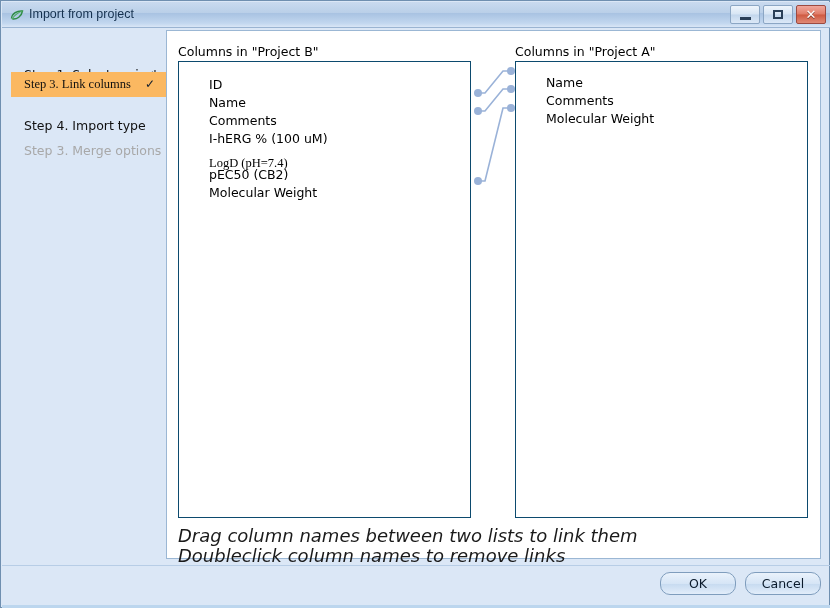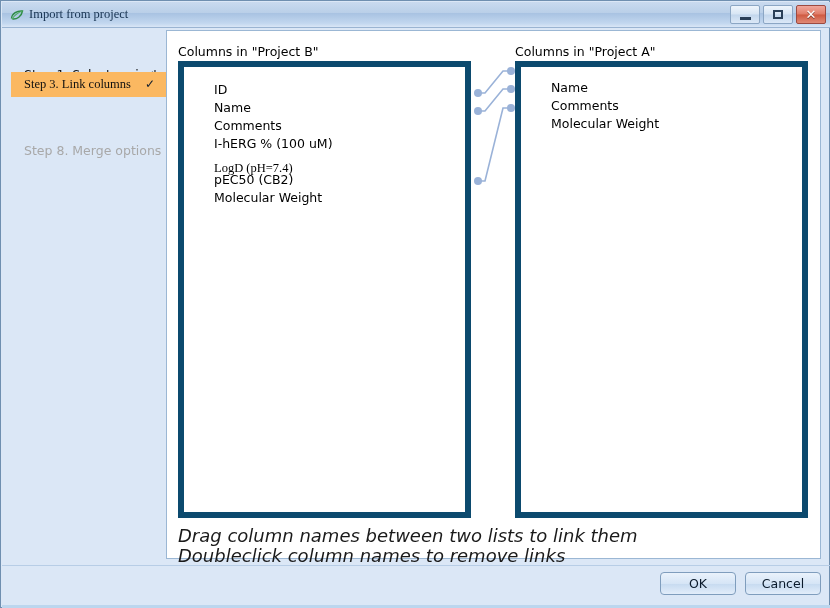--- a/index.html
+++ b/index.html
@@ -40,21 +40,21 @@
     position: absolute;
     left: 7px; top: 5px;
     width: 16px; height: 16px;
   }
   .title-text {
     position: absolute;
     left: 27px;
     top: 5px;
     font-size: 12.5px;
     color: #15314f;
-    font-family: Liberation Serif, serif;
+    font-family: Liberation Sans, sans-serif;
     white-space: nowrap;
   }
 
   .winbtns {
     position: absolute;
     right: 4px;
     top: 3px;
     display: flex;
     gap: 3px;
   }
@@ -144,21 +144,21 @@
   .list-caption {
     position: absolute;
     font-size: 12.5px;
     color: #000000;
     white-space: nowrap;
   }
   .listbox {
     position: absolute;
     box-sizing: border-box;
     background: #ffffff;
-    border: 6px solid #0c4a6e;
+    border: 1px solid #0c4a6e;
   }
   .list-item {
     position: absolute;
     left: 30px;
     font-size: 12.5px;
     color: #000000;
     white-space: nowrap;
     height: 18px;
     line-height: 18px;
   }
@@ -188,21 +188,21 @@
     width: 828px;
     height: 1px;
     background: #b7cde6;
   }
   .btn {
     position: absolute;
     width: 76px;
     height: 23px;
     box-sizing: border-box;
     border: 1px solid #7f9dbd;
-    border-radius: 4px;
+    border-radius: 10px;
     background: linear-gradient(to bottom, #eaf2fb 0%, #d6e5f6 50%, #c6daf0 51%, #e2edfa 100%);
     font-size: 12.5px;
     color: #0b1a2b;
     display: flex;
     align-items: center;
     justify-content: center;
     font-family: "DejaVu Sans", "Liberation Sans", sans-serif;
   }
   .bottom-edge {
     position: absolute;
@@ -245,22 +245,26 @@
       <span class="label">Step 1. Select project</span>
       <span class="check">✓</span>
     </div>
     <div class="step" style="top:34px;">
       <span class="check">✓</span>
     </div>
     <div class="step active" style="top:43px;font-family:Liberation Serif, serif;">
       <span class="label">Step 3. Link columns</span>
       <span class="check">✓</span>
     </div>
+    <div class="step" style="top:84px;">
+      <span class="label">Step 4. Import type</span>
+      <span class="check"></span>
+    </div>
     <div class="step disabled" style="top:109px;">
-      <span class="label">Step 8. Merge options</span>
+      <span class="label">Step 3. Merge options</span>
       <span class="check"></span>
     </div>
   </div>
 
   <div class="panel">
 
     <div class="list-caption" style="left:11px; top:13px;">Columns in "Project B"</div>
     <div class="listbox" style="left:11px; top:30px; width:293px; height:457px;">
       <div class="list-item" style="top:14px;">ID</div>
       <div class="list-item" style="top:32px;">Name</div>

